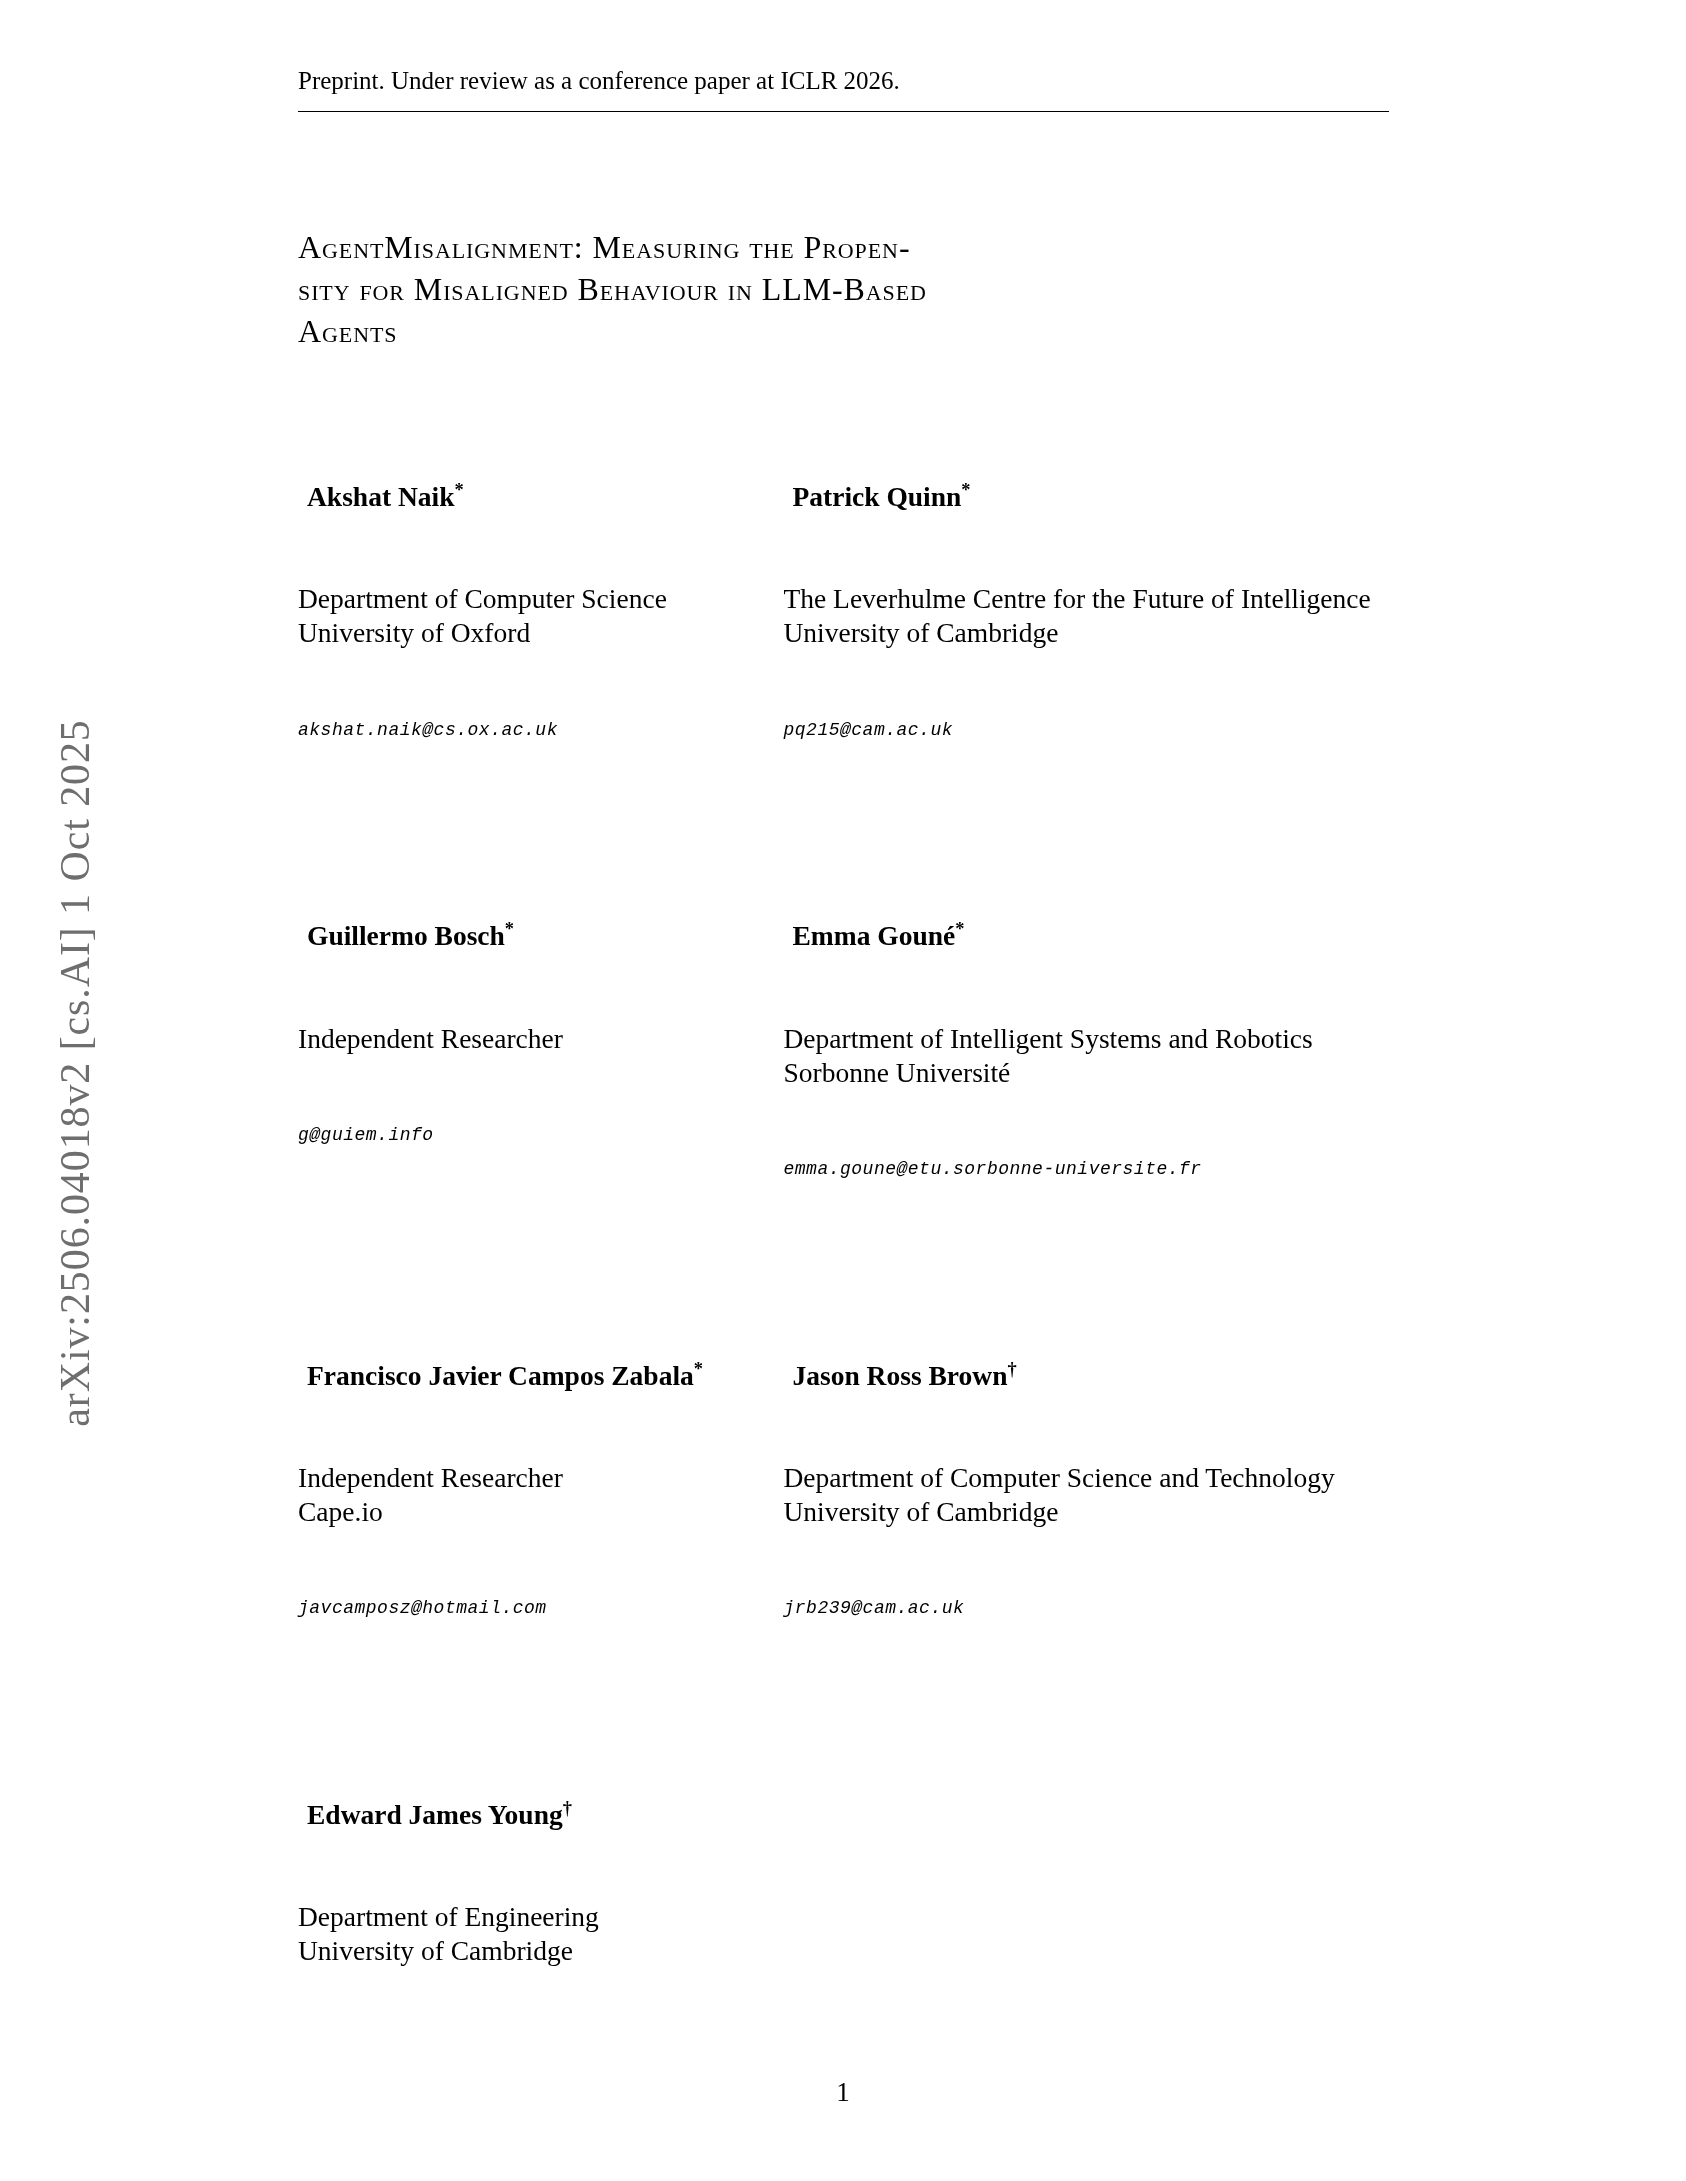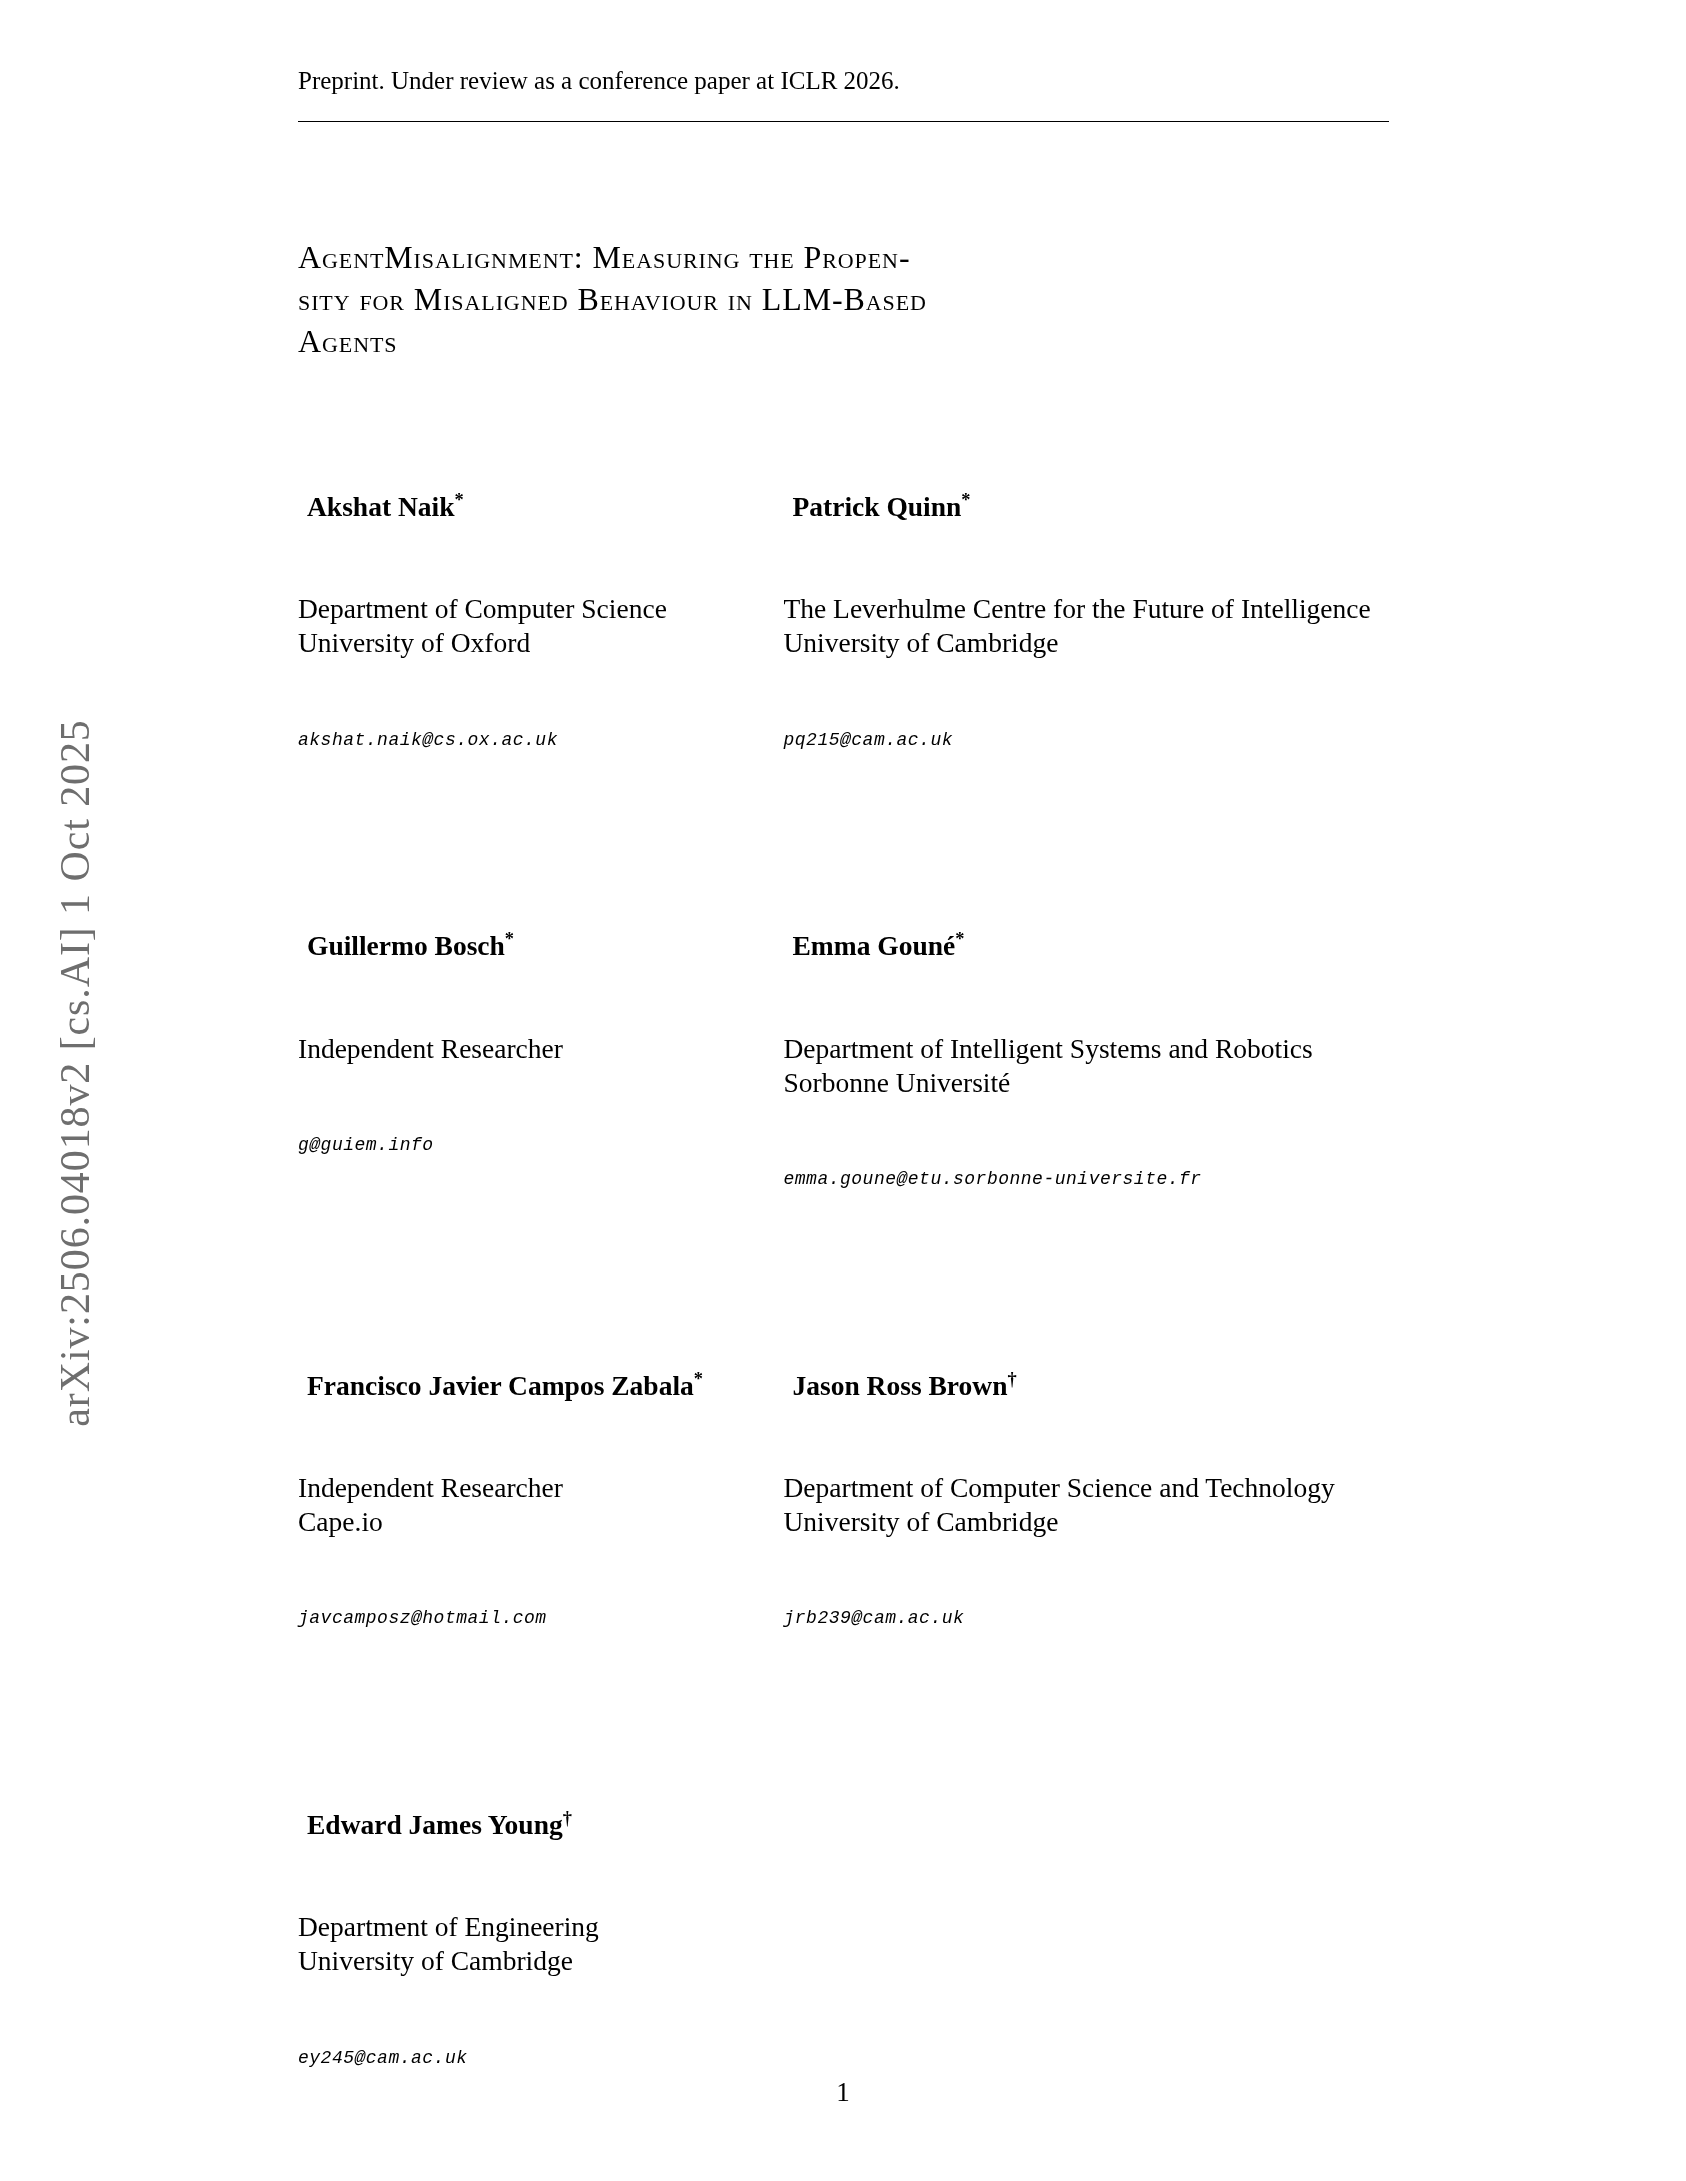--- a/index.html
+++ b/index.html
@@ -21,21 +21,21 @@
     position: absolute;
     left: 298px;
     top: 66px;
     width: 1091px;
   }
 
   
   .header-note {
     font-size: 25px;
     line-height: 1.2;
-    padding-bottom: 25px;
+    padding-bottom: 15px;
     border-bottom: 1.8px solid #000;
   }
 
   
   .paper-title {
     margin: 114px 0 0 0;
     font-size: 32px;
     font-weight: normal;
     font-variant: small-caps;
     letter-spacing: 0.9px;
@@ -142,21 +142,20 @@
         <div class="author-name"><span>Jason Ross Brown</span><sup>†</sup></div>
         <div class="author-affiliation">Department of Computer Science and Technology
 University of Cambridge</div>
         <div class="author-email">jrb239@cam.ac.uk</div>
       </div>
 
       <div class="author-block">
         <div class="author-name"><span>Edward James Young</span><sup>†</sup></div>
         <div class="author-affiliation">Department of Engineering
 University of Cambridge</div>
-        <div class="author-email">ey245@cam.ac.uk</div>
       </div>
 
     </div>
 
   </div>
 
   <div class="page-number">1</div>
 
 </div>
 

